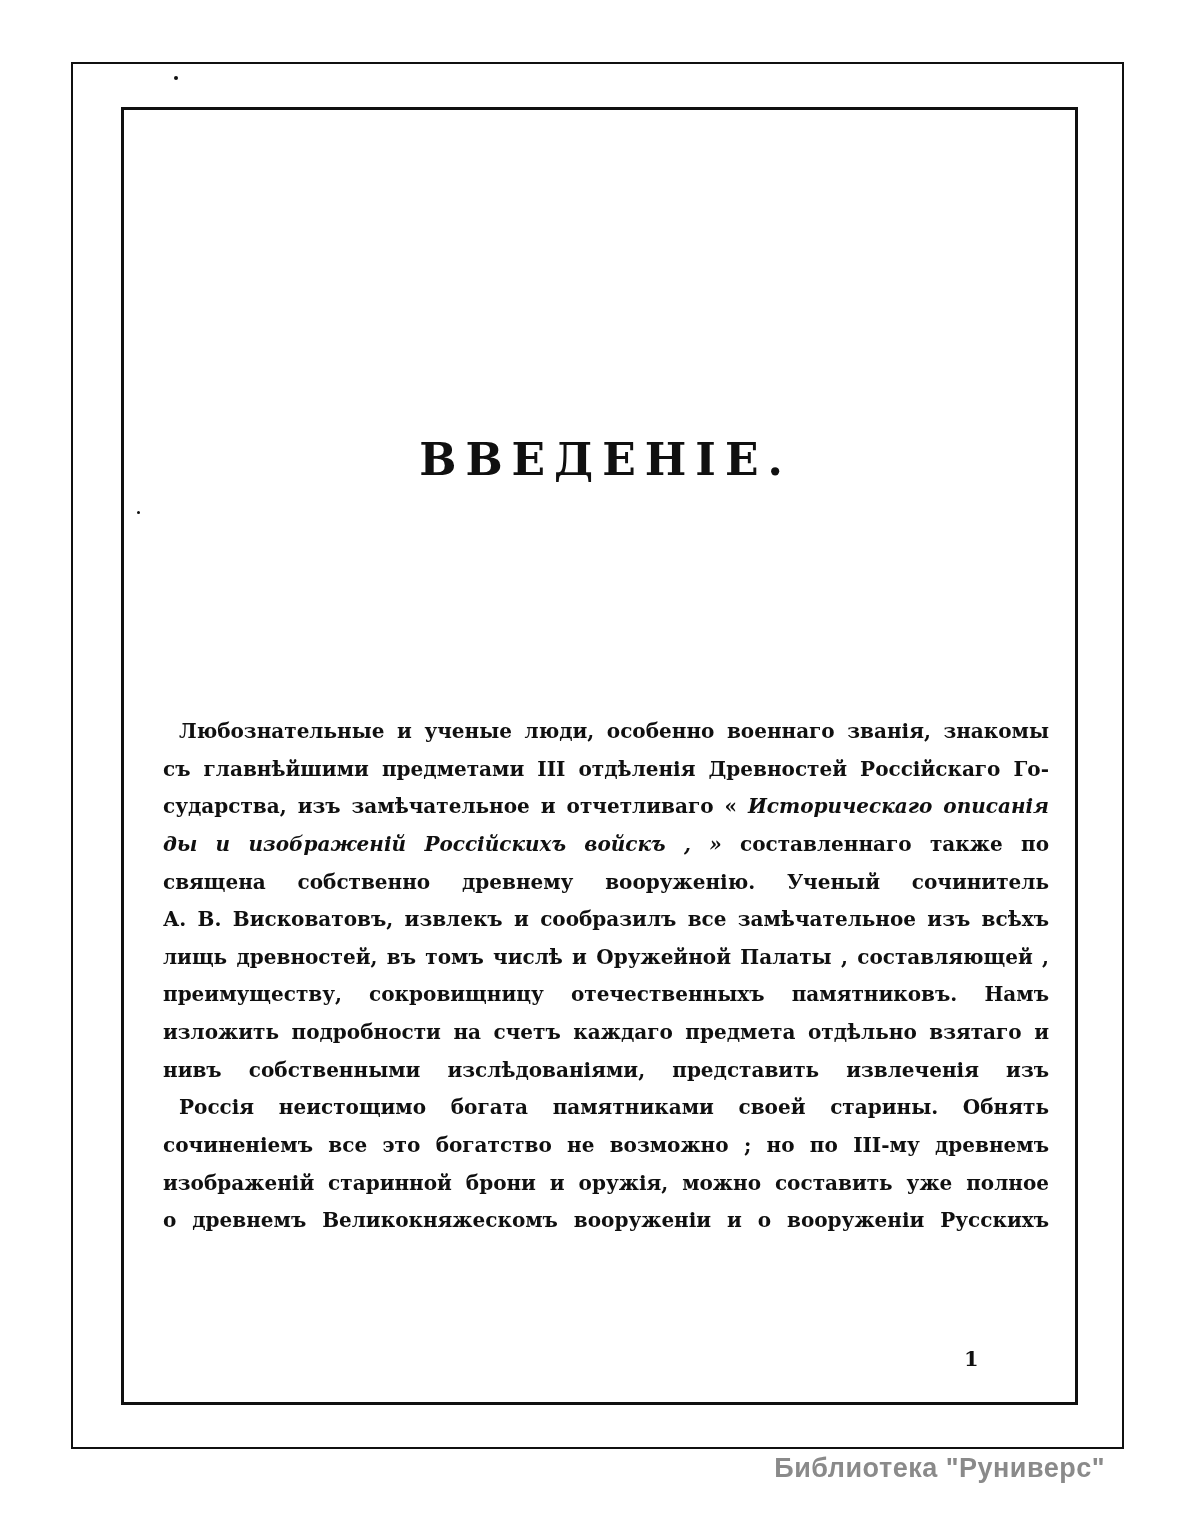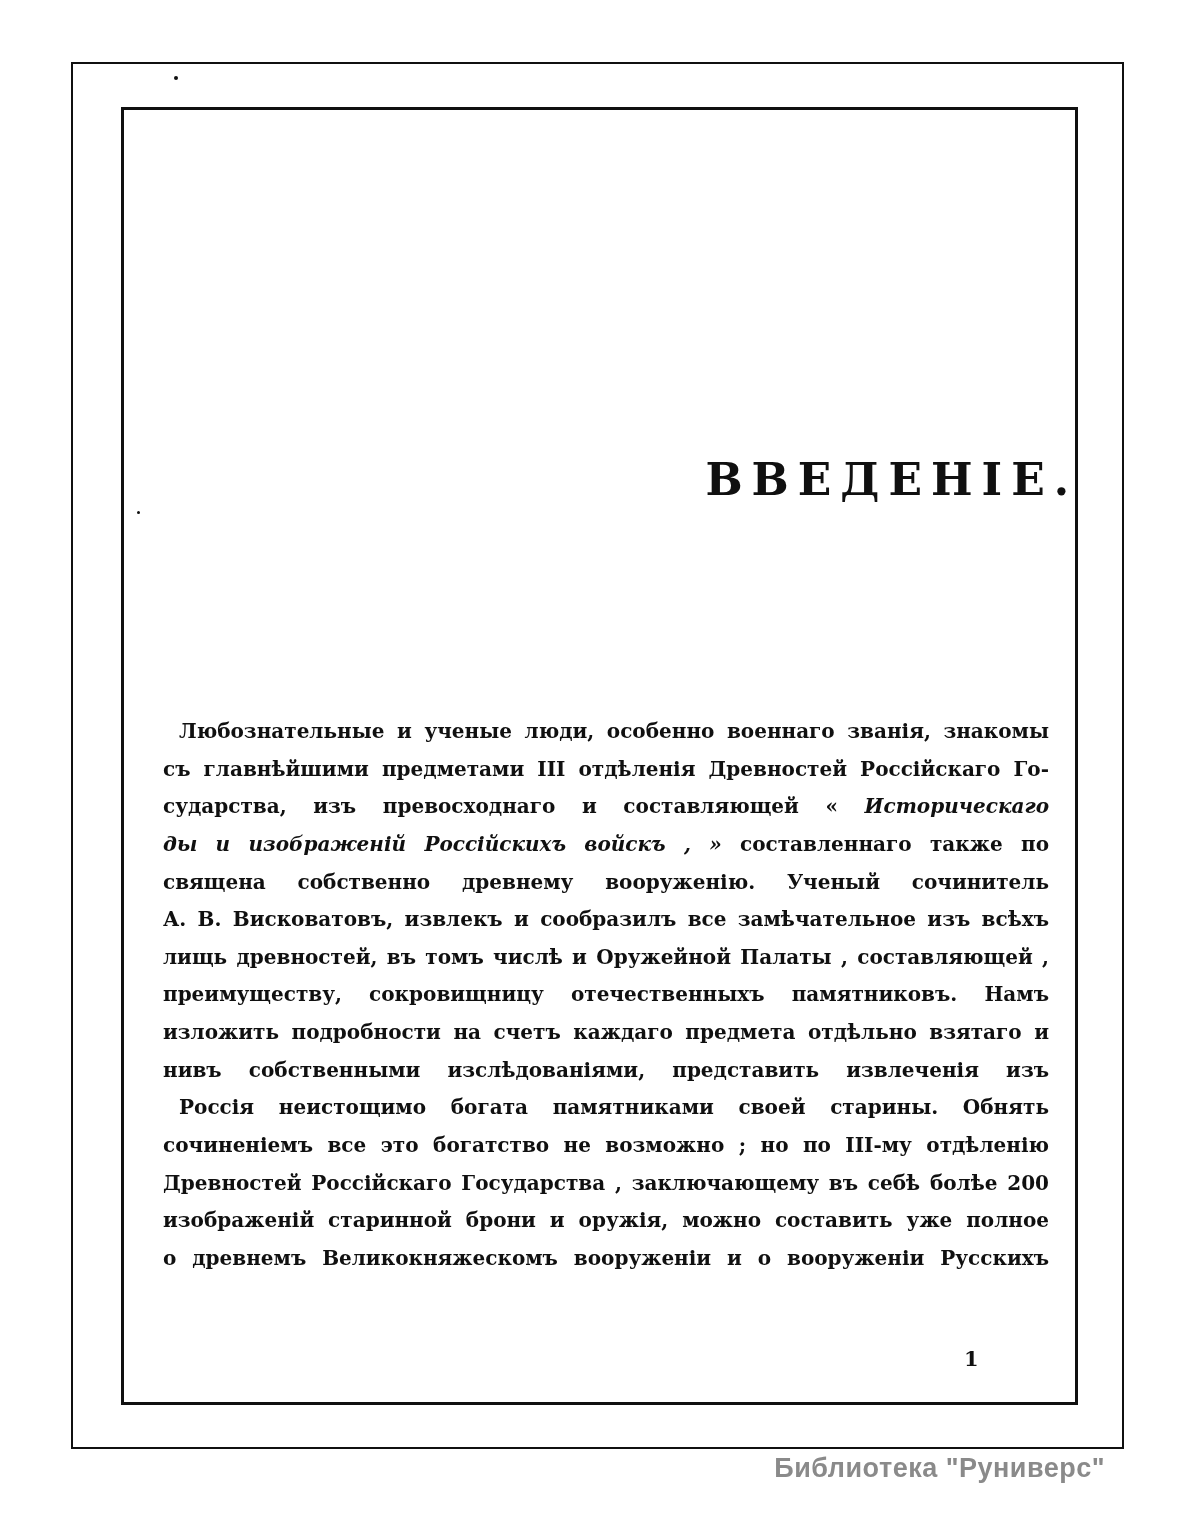--- a/index.html
+++ b/index.html
@@ -21,28 +21,27 @@
   .inner-frame {
     position: absolute;
     left: 121px; top: 107px;
     width: 951px; height: 1292px;
     border: 3px solid var(--ink, #101010);
   }
   .page-title {
     position: absolute;
     left: 124px; top: 437px;
     width: 954px;
-    text-align: right;
+    text-align: center;
     font-size: 44px;
     line-height: 46px;
     font-weight: bold;
     letter-spacing: 9px;
     text-indent: 9px; 
     white-space: nowrap;
-    margin-top: 20px;
   }
   .body-text {
     position: absolute;
     left: 163px; top: 713px;
     width: 886px;
     font-size: 20px;
     font-weight: bold;
     word-spacing: 2px;
   }
   .line {
@@ -83,31 +82,30 @@
   <div class="inner-frame"></div>
 
   <div class="speck s1"></div>
   <div class="speck s2"></div>
 
   <div class="page-title">ВВЕДЕНІЕ.</div>
 
   <div class="body-text">
       <div class="line j ind"><span>Любознательные и ученые люди, особенно военнаго званія, знакомы уже</span></div>
       <div class="line j"><span>съ главнѣйшими предметами III отдѣленія Древностей Россійскаго Го-</span></div>
-      <div class="line j"><span>сударства, изъ превосходнаго и составляющей « </span><span class="it">Историческаго описанія одеж-</span></div>
+      <div class="line j"><span>сударства, изъ замѣчательное и отчетливаго « </span><span class="it">Историческаго описанія одеж-</span></div>
       <div class="line j"><span class="it">ды и изображеній Россійскихъ войскъ , » </span><span>составленнаго также по мысли и</span></div>
       <div class="line j"><span>священа собственно древнему вооруженію. Ученый сочинитель описанія</span></div>
       <div class="line j"><span>А. В. Висковатовъ, извлекъ и сообразилъ все замѣчательное изъ всѣхъ храни-</span></div>
       <div class="line j"><span>лищь древностей, въ томъ числѣ и Оружейной Палаты , составляющей , по</span></div>
       <div class="line j"><span>преимуществу, сокровищницу отечественныхъ памятниковъ. Намъ остается</span></div>
       <div class="line j"><span>изложить подробности на счетъ каждаго предмета отдѣльно взятаго и попол-</span></div>
       <div class="line j"><span>нивъ собственными изслѣдованіями, представить извлеченія изъ старинныхъ</span></div>
       <div class="line j ind"><span>Россія неистощимо богата памятниками своей старины. Обнять однимъ</span></div>
-      <div class="line j"><span>сочиненіемъ все это богатство не возможно ; но по III-му отдѣленію</span></div>
-      <div class="line j"><span>Древностей Россійскаго Государства , заключающему въ себѣ болѣе 200</span></div>
+      <div class="line j"><span>сочиненіемъ все это богатство не возможно ; но по III-му древнемъ</span></div>
       <div class="line j"><span>изображеній старинной брони и оружія, можно составить уже полное понятіе</span></div>
       <div class="line j"><span>о древнемъ Великокняжескомъ вооруженіи и о вооруженіи Русскихъ витязей.</span></div>
     </div>
 
   <div class="signature-mark">1</div>
 
   <div class="watermark">Библиотека "Руниверс"</div>
 
 </div>
 

